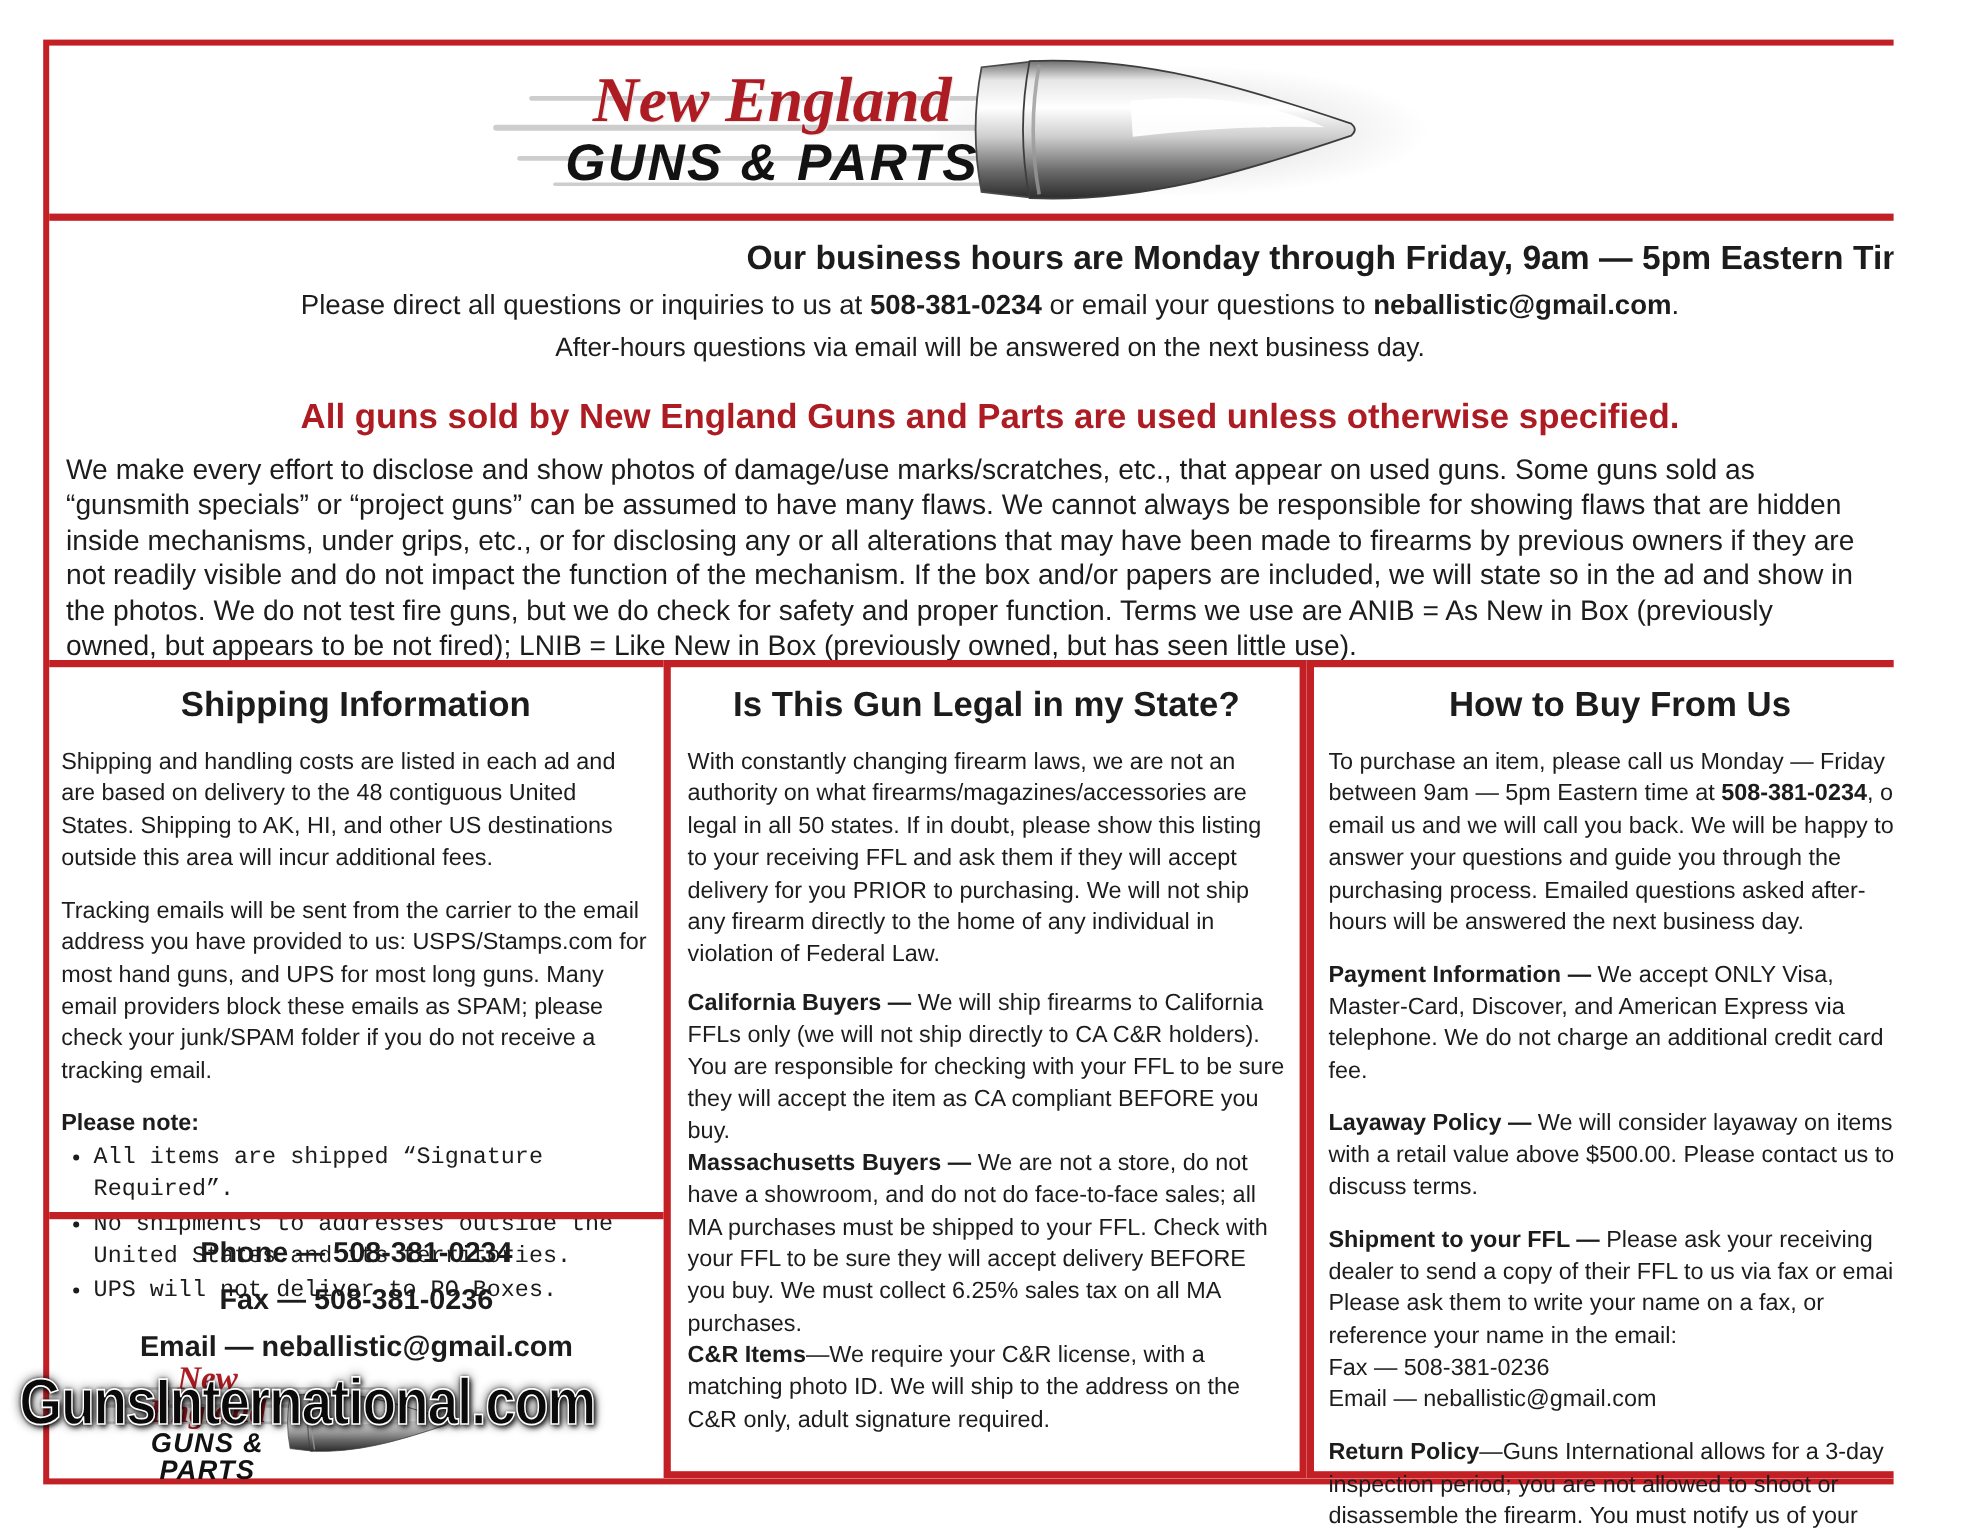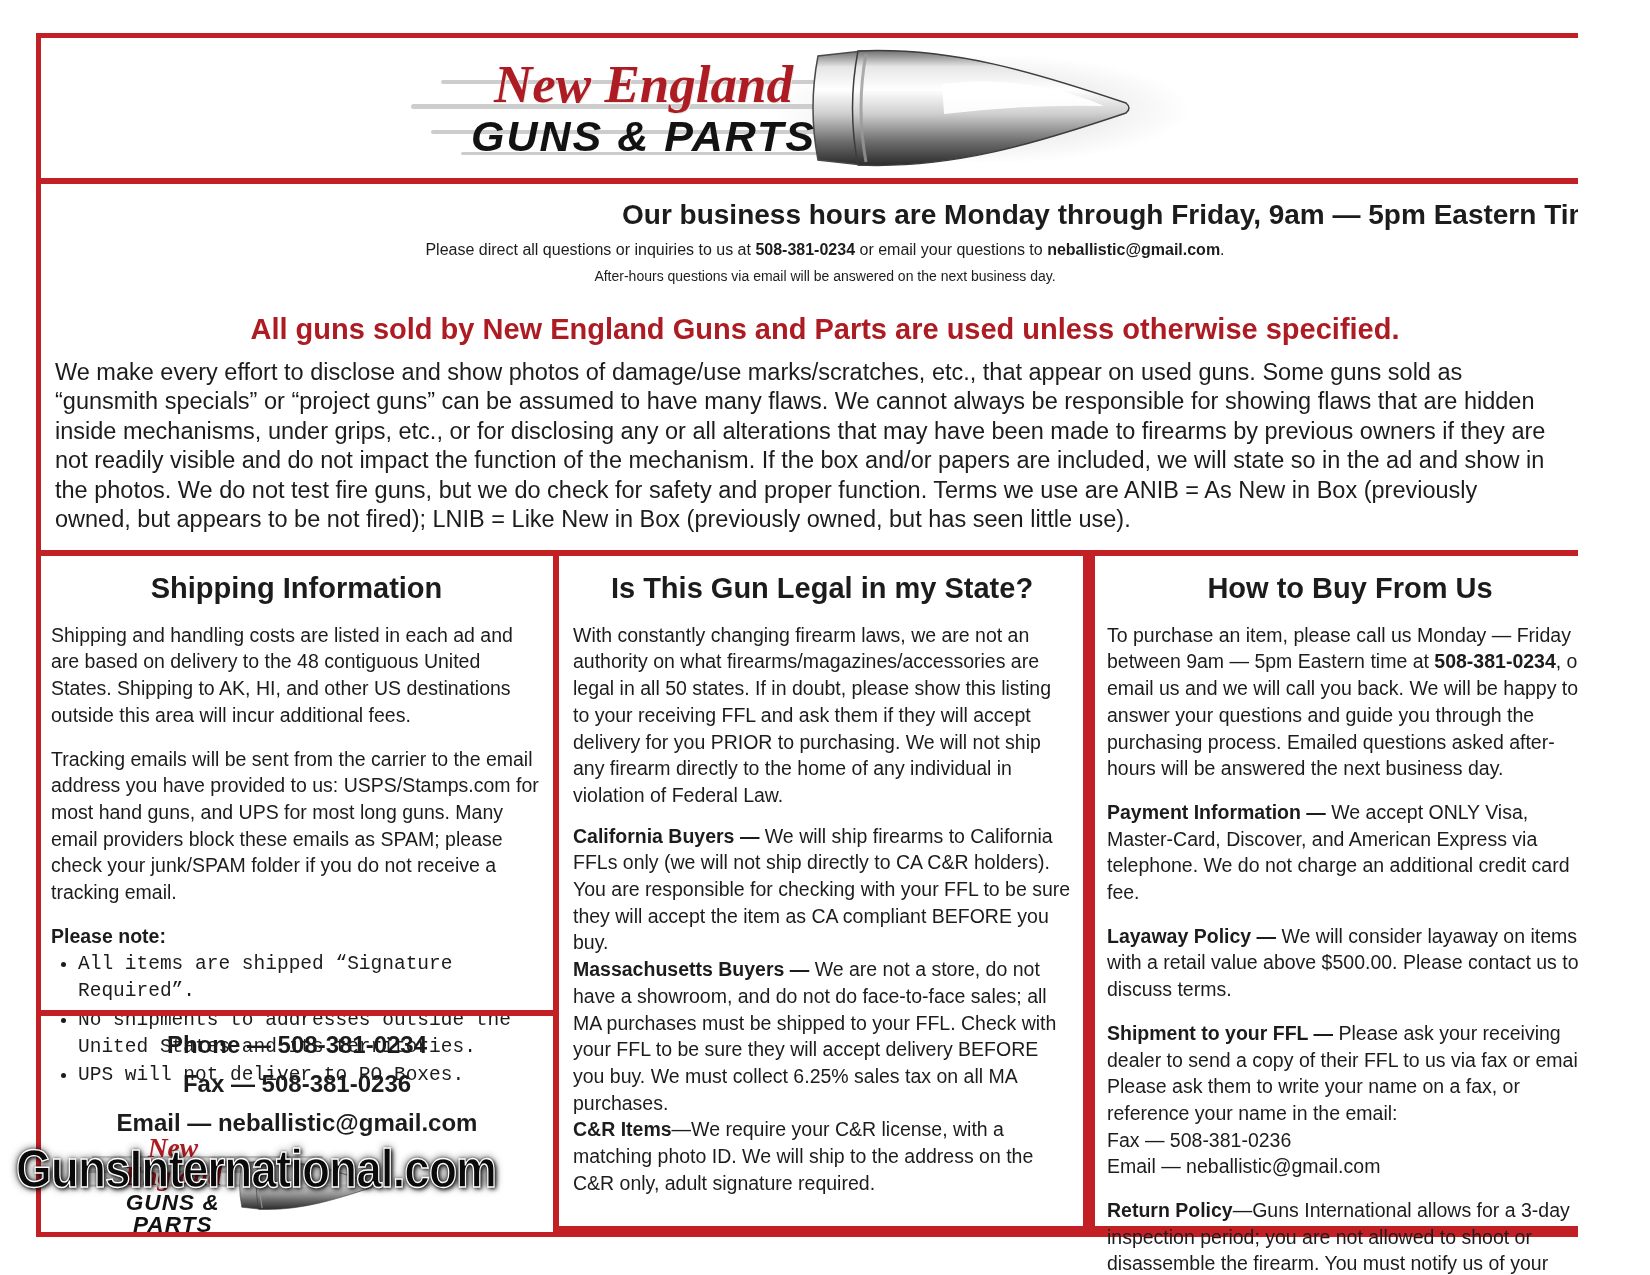--- a/index.html
+++ b/index.html
@@ -28,22 +28,22 @@
   .logo .l2{font-style:italic;font-weight:800;font-size:43px;line-height:1;color:#121212;letter-spacing:2px;margin-top:4px;}
   .logo svg{position:relative;z-index:1;margin-left:-14px;}
   .logo .halo{position:absolute;z-index:0;background:radial-gradient(closest-side,#d9d9d9,rgba(255,255,255,0));}
   .logo.small{left:62px;top:118px;transform:scale(0.55);transform-origin:left top;}
   .logo.small .l1{font-size:50px;}
   .logo.small .l2{font-size:41px;}
 
   
   .intro{position:absolute;left:0;top:146px;width:1568px;height:366px;}
   .intro .hours{font-size:28px;font-weight:bold;text-align:right;margin:15px 0 10px;}
-  .intro .contact-line{font-size:16px;text-align:center;margin:0 2px 9px;}
-  .intro .after{font-size:14px;text-align:center;margin:0 0 29px;}
+  .intro .contact-line{font-size:23px;text-align:center;margin:0 2px 9px;}
+  .intro .after{font-size:22px;text-align:center;margin:0 0 29px;}
   .intro .notice{font-size:29px;font-weight:bold;color:var(--darkred);text-align:center;margin:0 0 12px;}
   .intro .disc{font-size:23.5px;line-height:1.25;margin:0;padding:0 58px 0 14px;}
 
   
   .col-left{position:absolute;left:0;top:518px;width:512px;height:454px;padding:0 11px 0 10px;box-sizing:border-box;}
   .box{position:absolute;top:512px;height:682px;border:6px solid var(--red);box-sizing:border-box;background:#fff;}
   .col-middle{left:512px;width:536px;padding:0 12px 0 14px;}
   .col-right{left:1048px;width:520px;padding:0 10px 0 12px;}
   .col-h{font-size:29px;font-weight:bold;text-align:center;margin:13px 0 13px;}
   .body-txt{font-size:19.5px;line-height:1.37;}

